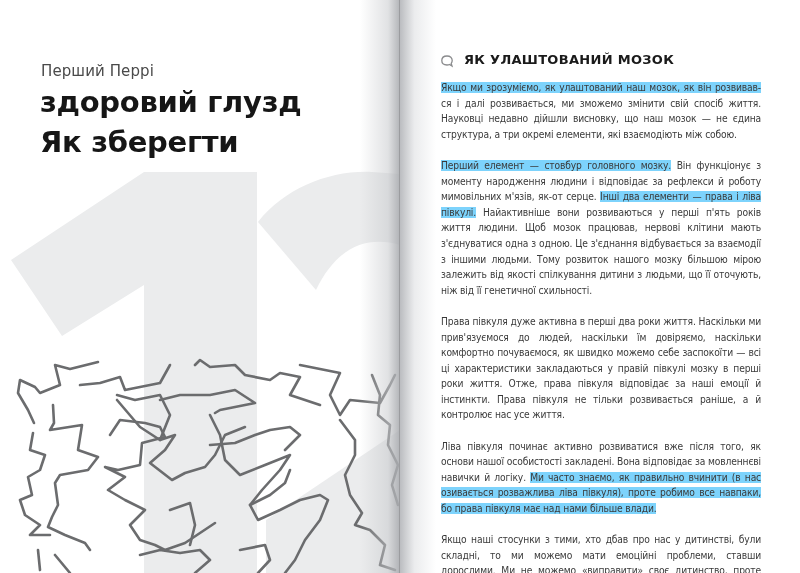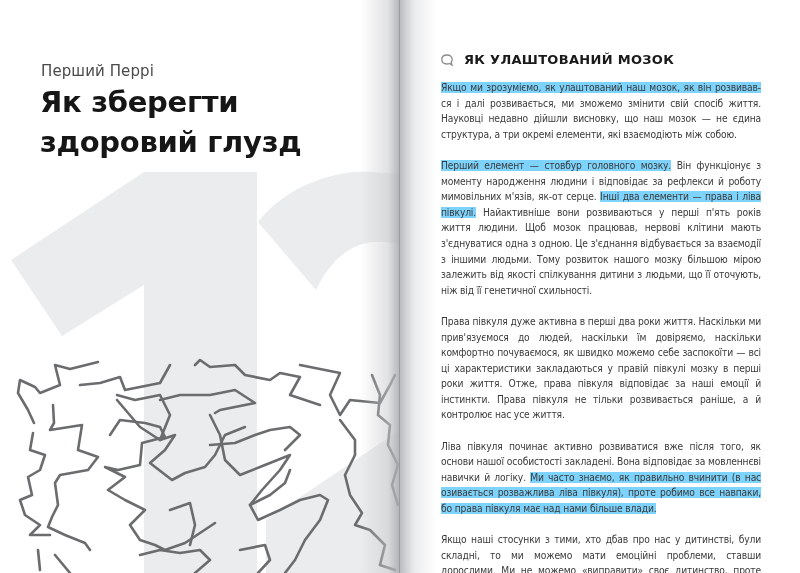--- a/index.html
+++ b/index.html
@@ -34,21 +34,21 @@
   
   .page-right {
     position: absolute; left: 400px; top: 0; width: 400px; height: 573px; background: #ffffff;
   }
   .right-shade {
     position: absolute; left: 0; top: 0; width: 36px; height: 573px;
     background: linear-gradient(to right, rgba(175,177,181,0.85) 0%, rgba(215,217,220,0.5) 40%, rgba(255,255,255,0) 100%);
     pointer-events: none;
   }
   .section-heading {
-    position: absolute; left: 40px; top: 52px; display: flex; align-items: flex-start; gap: 10px;
+    position: absolute; left: 40px; top: 52px; display: flex; align-items: center; gap: 10px;
   }
   .section-heading .icon { width: 14px; height: 14px; display: inline-block; }
   .section-heading .heading-text {
     font-family: "DejaVu Sans", sans-serif; font-weight: bold; font-size: 13px; color: #1a1a1a; letter-spacing: 0.3px;
   }
   .body-text {
     position: absolute; left: 41px; top: 80px; width: 320px;
     font-family: "DejaVu Sans Condensed", "DejaVu Sans", sans-serif;
     font-size: 10.2px; line-height: 15.6px; color: #3a3a3a; text-align: justify;
     letter-spacing: -0.15px;
@@ -67,22 +67,22 @@
   <svg class="big-number" viewBox="0 0 400 573" xmlns="http://www.w3.org/2000/svg">
 
     <polygon points="144,172 257,172 257,573 144,573 144,285 62,336 11,260" fill="#ebeced"></polygon>
 
     <path d="M258,222 C285,188 330,170 372,172 L400,174 L400,245 C370,236 338,244 316,290 Z" fill="#ebeced"></path>
     <path d="M266,520 L400,430 L400,573 L266,573 Z" fill="#ebeced"></path>
   </svg>
 
   <div class="author">Перший Перрі</div>
   <div class="book-title">
+    <div>здоровий глузд</div>
     <div>Як зберегти</div>
-    <div>здоровий глузд</div>
   </div>
 
   <svg class="scribble" viewBox="0 0 400 218" xmlns="http://www.w3.org/2000/svg" fill="none" stroke="#6b6c6e" stroke-width="2.6" stroke-linecap="round" stroke-linejoin="round">
     <path d="M98,7 L70,14 L55,10 L60,30 L40,38 L35,32 L20,25 L18,38 L28,55 L34,68"></path>
     <path d="M53,50 L54,68 L50,75 L82,70 L78,95 L98,102 L88,115 L60,120 L55,128 L58,150 L52,162 L48,172 L65,180 L85,188 L90,195"></path>
     <path d="M33,78 L30,95 L45,100 L40,115 L28,122 L32,140 L20,145 L25,160 L40,170 L30,180 L50,180"></path>
     <path d="M80,30 L100,28 L120,22 L125,35 L140,32 L160,28 L170,10"></path>
     <path d="M110,80 L120,65 L145,68 L160,72 L165,82 L142,88 L140,110 L118,115 L105,112 L125,122 L108,135 L125,145 L145,155 L130,170 L140,185 L155,190 L165,195 L185,188 L200,178 L215,168"></path>
     <path d="M117,40 L135,45 L160,40 L170,60 L160,85"></path>
     <path d="M195,10 L200,5 L210,12 L235,10 L245,20 L270,25 L280,18 L300,22 L290,40 L320,50"></path>

